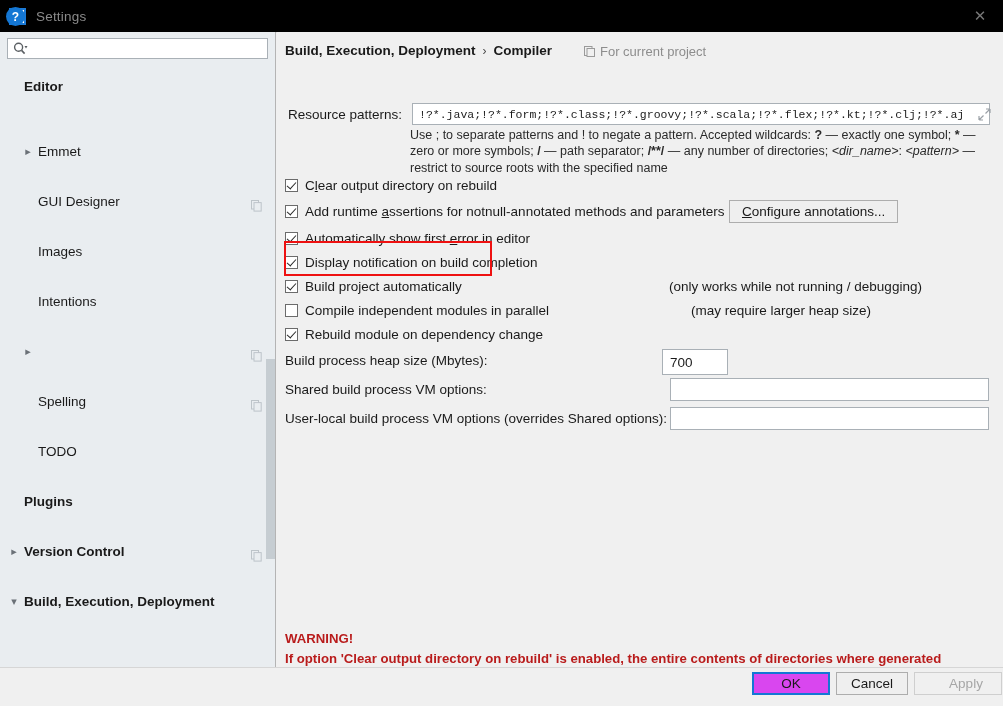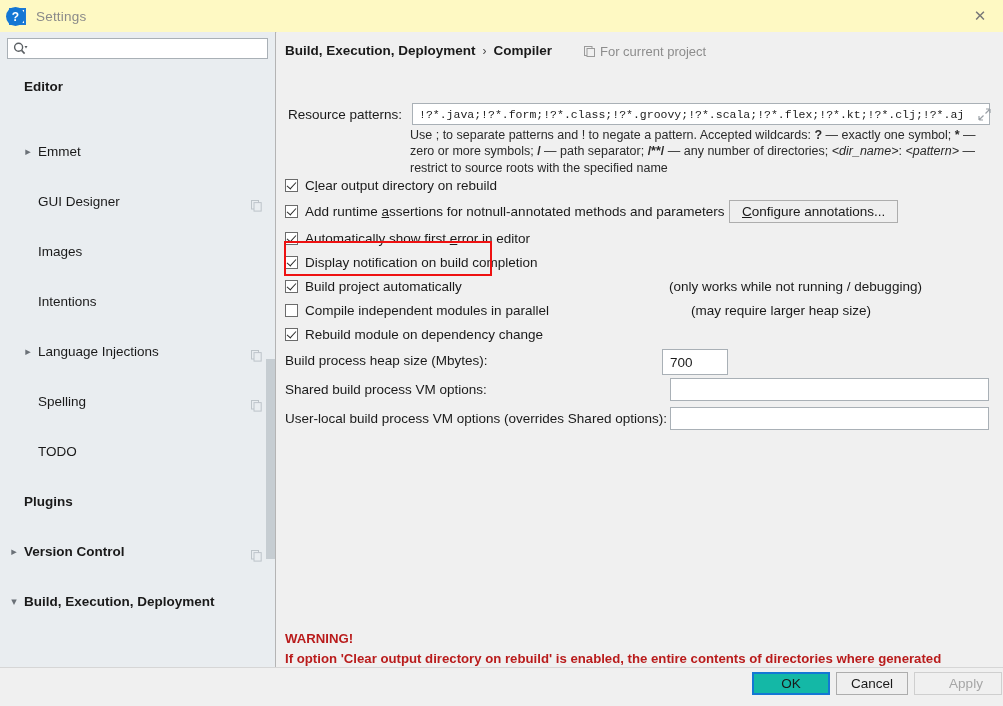--- a/index.html
+++ b/index.html
@@ -10,21 +10,21 @@
     color:#1a1a1a;
     background:#f0f0f0;
     overflow:hidden;
     -webkit-font-smoothing:antialiased;
   }
   .window { position:relative; width:1003px; height:706px; background:#f0f0f0; box-sizing:border-box; }
 
   
   .titlebar {
     position:absolute; left:0; top:0; width:1003px; height:32px;
-    background:#fef9c3; border-bottom:1px solid #e4e4e4;
+    background:#000000; border-bottom:1px solid #e4e4e4;
     display:flex; align-items:center;
   }
   .ij-logo {
     width:17px; height:17px; margin-left:9px; margin-right:10px;
     background:#ffffff; border:2px solid #1c7ad6; box-sizing:border-box;
     position:relative; flex:none;
   }
   .ij-logo::after {
     content:"IJ"; position:absolute; left:0; right:0; top:-1px;
     font-size:8px; font-weight:bold; color:#16304a; text-align:center;
@@ -169,21 +169,21 @@
     display:flex; align-items:center; justify-content:center;
     font-size:12px; font-weight:bold; cursor:pointer;
   }
   .dlg-btn {
     position:absolute; top:672px; height:23px;
     background:#efefef; border:1px solid #adadad; box-sizing:border-box;
     font-family:"Liberation Sans", sans-serif; font-size:13.5px;
     color:#1a1a1a; display:flex; align-items:center; justify-content:center;
     cursor:pointer;
   }
-  .dlg-btn.primary { border:2px solid #1477d4; background:#14b8a6; }
+  .dlg-btn.primary { border:2px solid #1477d4; background:#d946ef; }
   .dlg-btn.disabled { color:#a6a6a6; border-color:#cfcfcf; background:#f0f0f0; cursor:default; }
   .vline-right { position:absolute; left:1001px; top:32px; width:2px; height:635px; background:#d9d9d9; }
 </style>
 </head>
 <body>
 
 <div class="window">
 
   <div class="titlebar">
     <div class="ij-logo"></div>
@@ -220,21 +220,20 @@
             </svg></span>
         </div>
         <div class="trow" style="top: 100px;">
           <span class="lbl" style="margin-left: 38px;">Images</span>
         </div>
         <div class="trow" style="top: 125px;">
           <span class="lbl" style="margin-left: 38px;">Intentions</span>
         </div>
         <div class="trow" style="top: 150px;">
           <span class="arrow" style="left: 22px;">▸</span>
-          <span class="lbl" style="margin-left: 38px;">Language Injections</span>
           <span class="copy-ico"><svg width="11" height="12" viewBox="0 0 11 12">
               <rect x="0.5" y="0.5" width="7" height="8.5" fill="none" stroke="#9aa3ab"></rect>
               <rect x="3" y="2.6" width="7.2" height="8.5" fill="#e9edf0" stroke="#9aa3ab"></rect>
             </svg></span>
         </div>
         <div class="trow" style="top: 175px;">
           <span class="lbl" style="margin-left: 38px;">Spelling</span>
           <span class="copy-ico"><svg width="11" height="12" viewBox="0 0 11 12">
               <rect x="0.5" y="0.5" width="7" height="8.5" fill="none" stroke="#9aa3ab"></rect>
               <rect x="3" y="2.6" width="7.2" height="8.5" fill="#e9edf0" stroke="#9aa3ab"></rect>

